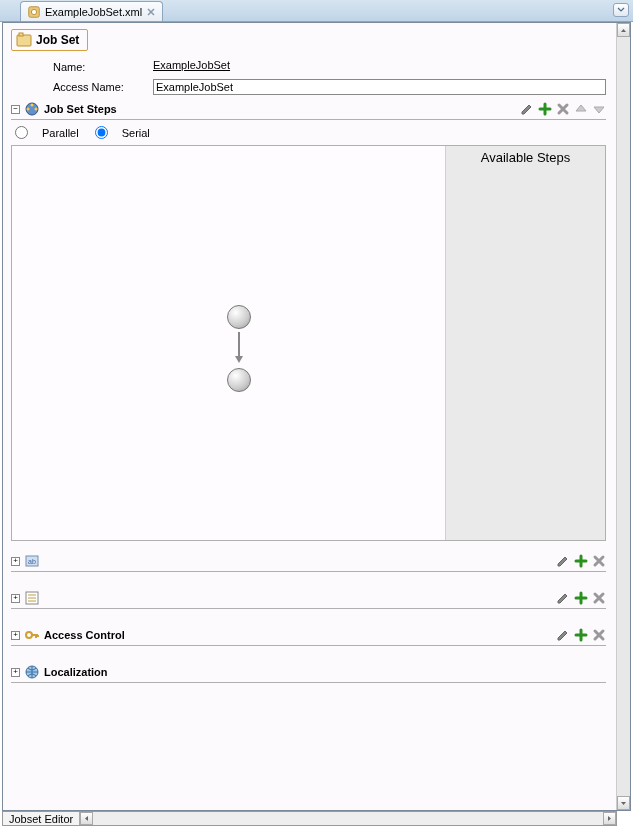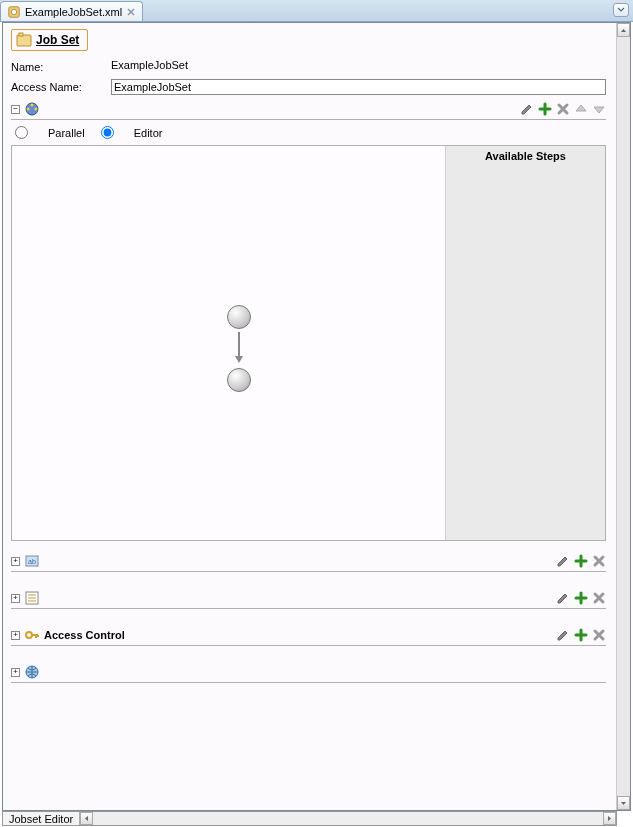--- a/index.html
+++ b/index.html
@@ -1,46 +1,46 @@
 <!DOCTYPE html>
 <html><head>
 <meta charset="utf-8">
 <style>
 * { box-sizing: border-box; margin: 0; padding: 0; }
 body { font-family: Tahoma, Arial, sans-serif; font-size: 11px; background: #fff; width: 633px; height: 827px; overflow: hidden; position: relative; }
-.tab-bar { height: 22px; background: linear-gradient(#d6e4f0, #c0d4e8); border-bottom: 1px solid #8ca6c0; display: flex; align-items: flex-end; padding-left: 0; position: relative; }
+.tab-bar { height: 22px; background: linear-gradient(#d6e4f0, #c0d4e8); border-bottom: 1px solid #8ca6c0; display: flex; align-items: flex-end; padding-left: 20px; position: relative; }
 .tab { background: linear-gradient(#fafcfe, #e8eef6); border: 1px solid #8ca6c0; border-bottom: none; border-radius: 4px 4px 0 0; height: 20px; display: flex; align-items: center; padding: 0 6px; gap: 4px; }
 .tab-icon { width: 14px; height: 14px; fill: #b88a2e; }
 .tab-close { width: 10px; height: 10px; stroke: #8899aa; stroke-width: 1.5; cursor: pointer; }
 .dropdown-btn { position: absolute; right: 4px; top: 3px; width: 16px; height: 14px; border: 1px solid #8ca6c0; border-radius: 3px; background: linear-gradient(#fff,#e0e8f0); display: flex; align-items: center; justify-content: center; }
 .content { position: absolute; top: 22px; left: 2px; right: 2px; bottom: 16px; border: 1px solid #7a8a9a; background: #fdfafd; overflow-y: hidden; }
 .inner { padding: 6px 10px 6px 8px; }
 .section-title-box { display: inline-block; border: 1px solid #d4a040; border-radius: 2px; padding: 2px 8px 2px 4px; margin-bottom: 8px; }
 .section-title-box .row { display: flex; align-items: center; gap: 4px; }
 .jobset-icon { width: 16px; height: 16px; }
-.section-title-text { font-weight: bold; font-size: 12px; text-decoration: underline; }
+.section-title-text { font-weight: bold; font-size: 12px; }
 .form-row { display: flex; align-items: flex-start; margin-bottom: 6px; }
-.form-label { width: 100px; padding-top: 2px; }
-.form-val { flex: 1; }
+.form-label { width: 100px; padding-top: 2px; margin-left: 42px; }
+.form-val { flex: 1; text-decoration: underline; }
 .text-input { width: 100%; border: 1px solid #888; font-family: inherit; font-size: 11px; padding: 1px 2px; background: #fff; }
 .textarea { width: 100%; height: 42px; border: 1px solid #888; font-family: inherit; font-size: 11px; resize: none; background: #fff; }
 .checkbox-row { display: flex; align-items: center; gap: 4px; margin-top: 6px; margin-bottom: 14px; }
 .checkbox-row input { width: 13px; height: 13px; }
 .section-header { display: flex; align-items: center; border-bottom: 1px solid #b0b0b0; padding-bottom: 2px; margin-bottom: 6px; }
 .expand-box { width: 9px; height: 9px; border: 1px solid #888; display: flex; align-items: center; justify-content: center; margin-right: 4px; cursor: pointer; background: #fff; font-size: 8px; line-height: 1; }
 .sec-icon { width: 16px; height: 16px; margin-right: 4px; flex-shrink: 0; }
 .sec-label { font-weight: bold; flex: 1; }
 .toolbar-icons { display: flex; align-items: center; gap: 4px; margin-left: auto; }
 .tb-icon { width: 14px; height: 14px; cursor: pointer; }
 .radio-row { display: flex; align-items: center; gap: 4px; margin-bottom: 6px; padding-left: 4px; }
-.radio-row label { display: flex; align-items: flex-end; gap: 20px; margin-right: 12px; }
+.radio-row label { display: flex; align-items: flex-end; gap: 14px; margin-right: 12px; }
 .steps-box { border: 1px solid #b0b0b0; height: 396px; display: flex; position: relative; }
 .steps-canvas { flex: 1; position: relative; background: #fefcfe; }
 .available-panel { width: 160px; background: #eaeaea; border-left: 1px solid #d0d0d0; }
-.available-title { text-align: center; padding: 4px 0; font-size: 11px; font-weight: bold; }
+.available-title { text-align: center; padding: 4px 0; font-size: 13px; }
 .node-circle { width: 24px; height: 24px; border-radius: 50%; background: radial-gradient(circle at 35% 30%, #fff, #ccc 60%, #999); border: 1px solid #777; position: absolute; }
 .arrow-line { position: absolute; width: 2px; background: #888; }
 .arrow-head { position: absolute; width: 0; height: 0; border-left: 4px solid transparent; border-right: 4px solid transparent; border-top: 7px solid #888; }
 .section-spacer { height: 12px; }
 .vscroll { position: absolute; right: 0; top: 0; bottom: 0; width: 14px; background: #e8e8e8; border-left: 1px solid #ccc; }
 .vscroll-btn { height: 14px; background: linear-gradient(#fff,#ddd); border: 1px solid #aaa; display: flex; align-items: center; justify-content: center; }
 .vscroll-track { position: absolute; top: 14px; bottom: 14px; left: 0; right: 0; }
 .status-bar { position: absolute; left: 2px; right: 16px; bottom: 1px; height: 15px; border: 1px solid #999; background: #eee; display: flex; align-items: center; }
 .status-label { background: #f4f4f4; border-right: 1px solid #aaa; padding: 0 6px; height: 100%; display: flex; align-items: center; }
 .hscroll-area { flex: 1; position: relative; height: 100%; display: flex; align-items: center; }
@@ -108,20 +108,21 @@
 
     
     <div class="section-header">
       <div class="expand-box">−</div>
       <svg class="sec-icon" viewBox="0 0 16 16">
           <circle cx="8" cy="8" r="6" fill="#6090d0" stroke="#305080"></circle>
           <circle cx="8" cy="4" r="1.5" fill="#ffcc40"></circle>
           <circle cx="12" cy="8" r="1.5" fill="#ffcc40"></circle>
           <circle cx="4" cy="8" r="1.5" fill="#ffcc40"></circle>
         </svg>
+      <span class="sec-label">Job Set Steps</span>
       <div class="toolbar-icons">
         <svg class="tb-icon" viewBox="0 0 14 14">
             <path d="M2 10 L9 3 L11 5 L4 12 L2 12 Z" fill="#888" stroke="#666"></path>
           </svg>
         <svg class="tb-icon" viewBox="0 0 14 14">
             <path d="M7 2 V12 M2 7 H12" stroke="#2a9020" stroke-width="3" stroke-linecap="round"></path>
           </svg>
         <svg class="tb-icon" viewBox="0 0 14 14">
             <path d="M3 3 L11 11 M11 3 L3 11" stroke="#999" stroke-width="3" stroke-linecap="round"></path>
           </svg>
@@ -134,21 +135,21 @@
       </div>
     </div>
 
     <div class="radio-row">
       <label>
           <input type="radio" name="mode" style="">
           <span>Parallel</span>
         </label>
       <label>
           <input type="radio" name="mode" checked="" style="">
-          <span>Editor</span>
+          <span>Serial</span>
         </label>
     </div>
 
     <div class="steps-box">
       <div class="steps-canvas">
         <div class="node-circle" style="left:215px; top:159px;"></div>
         <div class="arrow-line" style="left:226px; top:186px; height:24px;"></div>
         <div class="arrow-head" style="left:223px; top:210px;"></div>
         <div class="node-circle" style="left:215px; top:222px;"></div>
       </div>
@@ -223,20 +224,21 @@
     </div>
 
     <div class="section-spacer"></div>
 
     <div class="section-header">
       <div class="expand-box">+</div>
       <svg class="sec-icon" viewBox="0 0 16 16">
           <circle cx="8" cy="8" r="6" fill="#a0c8e8" stroke="#4070a0"></circle>
           <path d="M2 8 H14 M8 2 V14 M4 4 Q8 8 12 4 M4 12 Q8 8 12 12" stroke="#4070a0" fill="none"></path>
         </svg>
+      <span class="sec-label">Localization</span>
     </div>
   </div>
 </div>
 
 <div class="status-bar">
   <div class="status-label">Jobset Editor</div>
   <div class="hscroll-area">
     <div class="hscroll-btn">
         <svg width="5" height="7" viewBox="0 0 5 7">
           <path d="M4 1 L1 3.5 L4 6 Z" fill="#666"></path>

